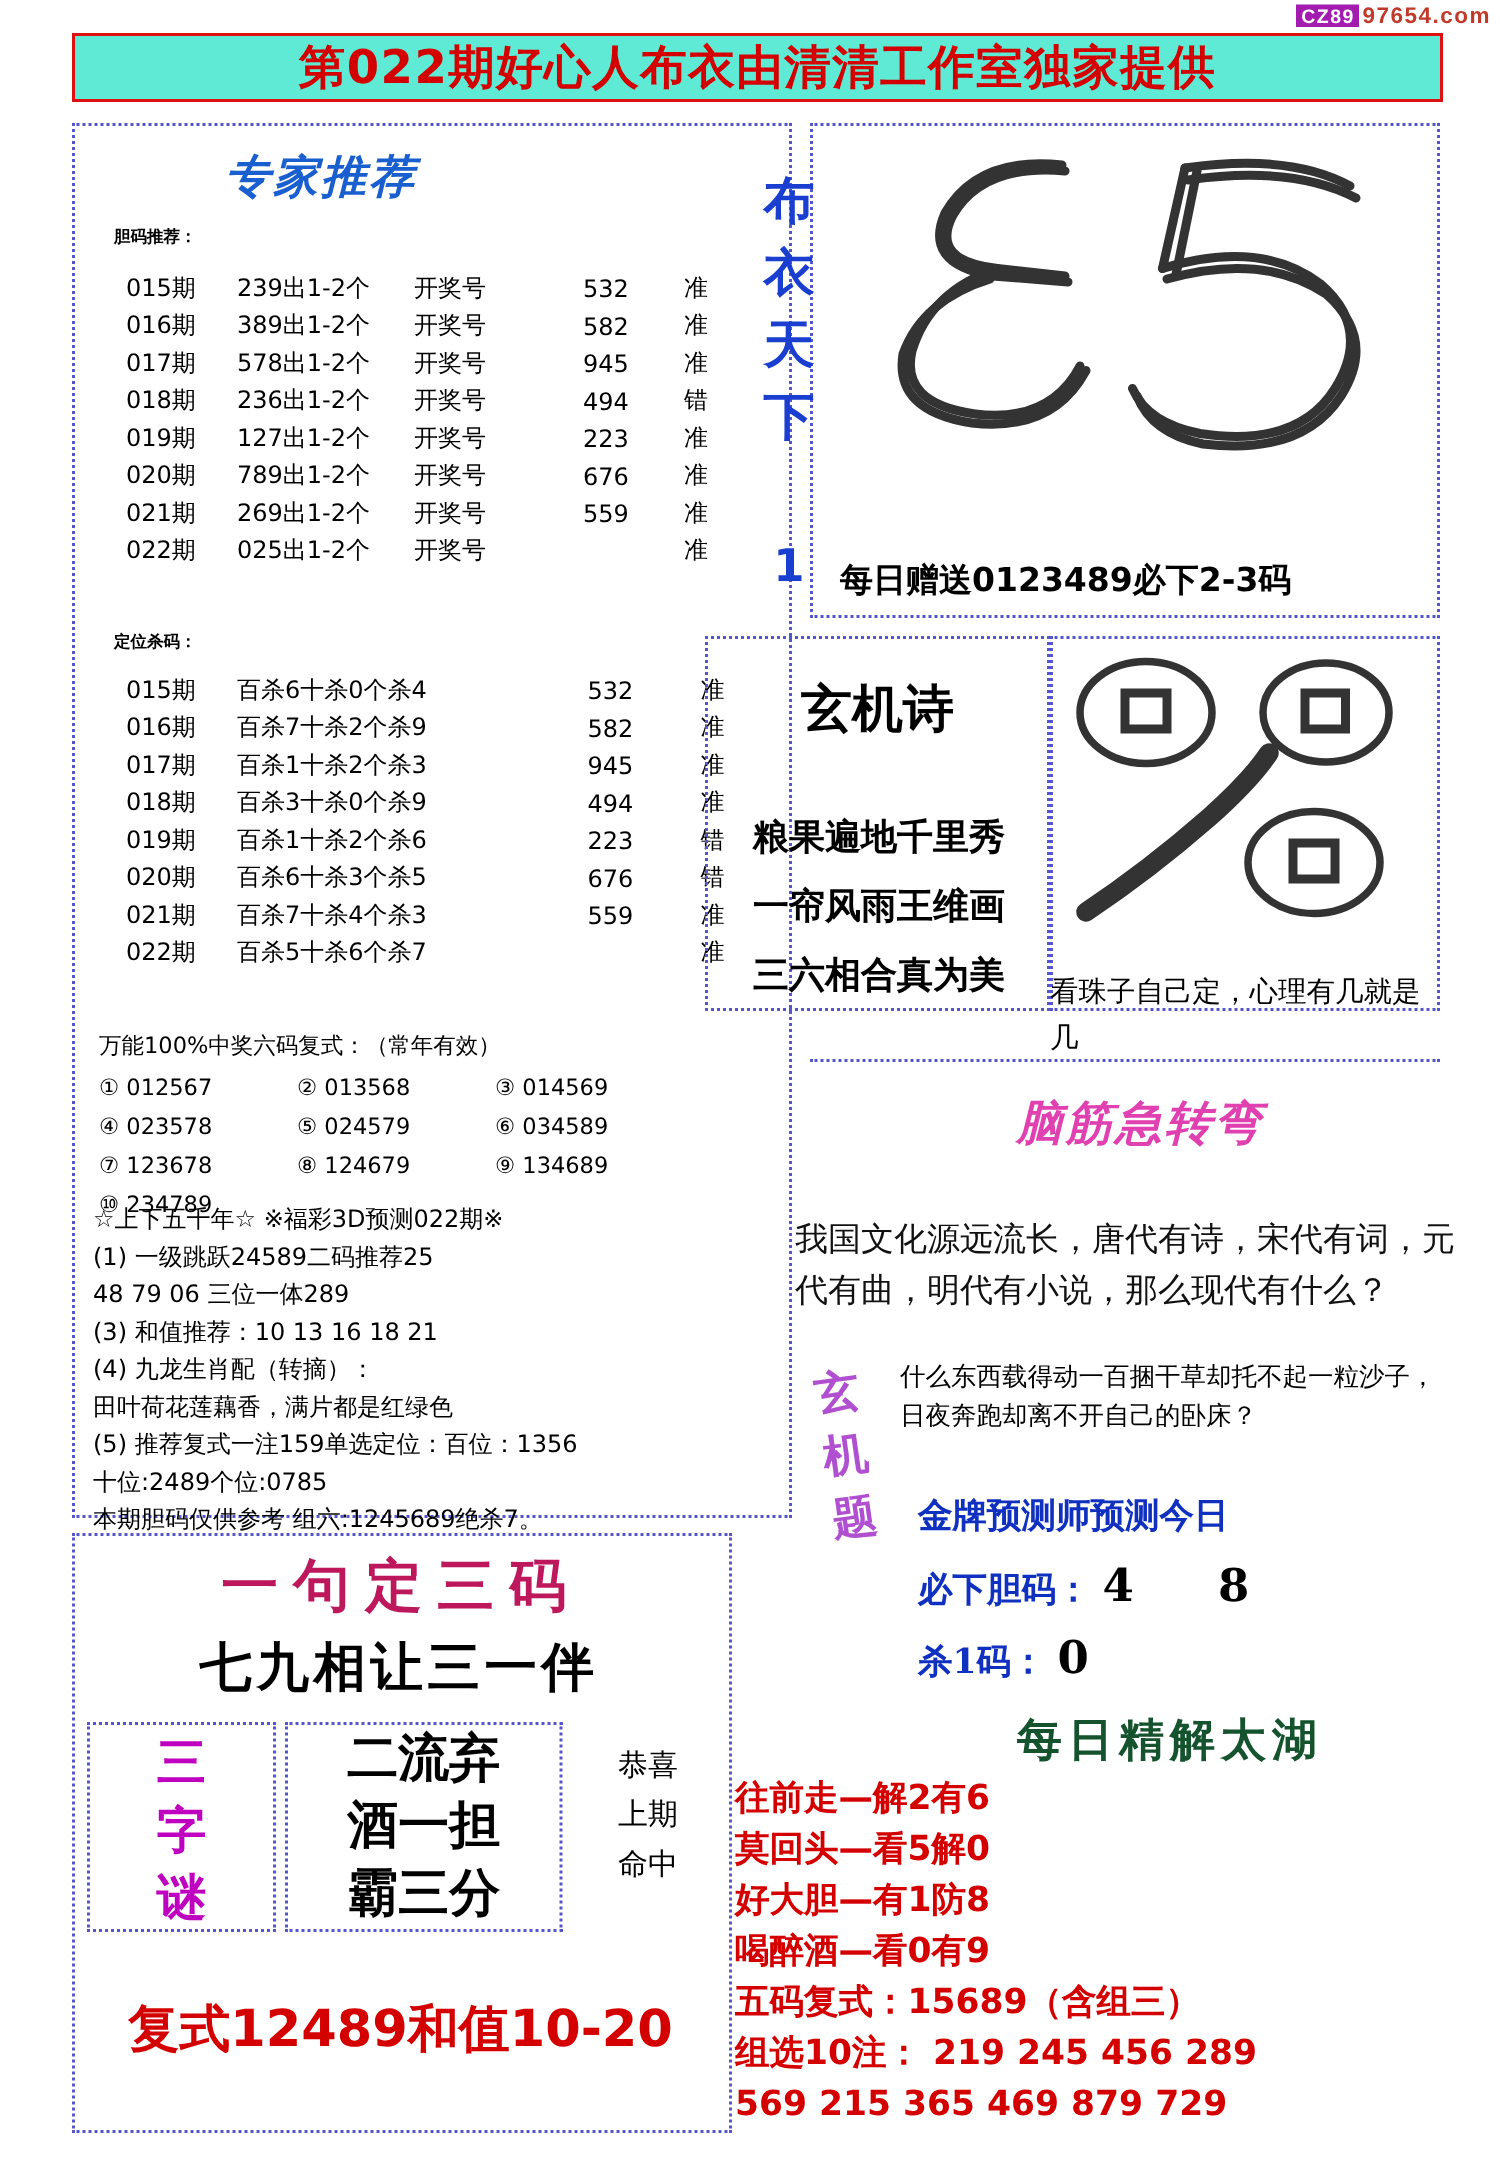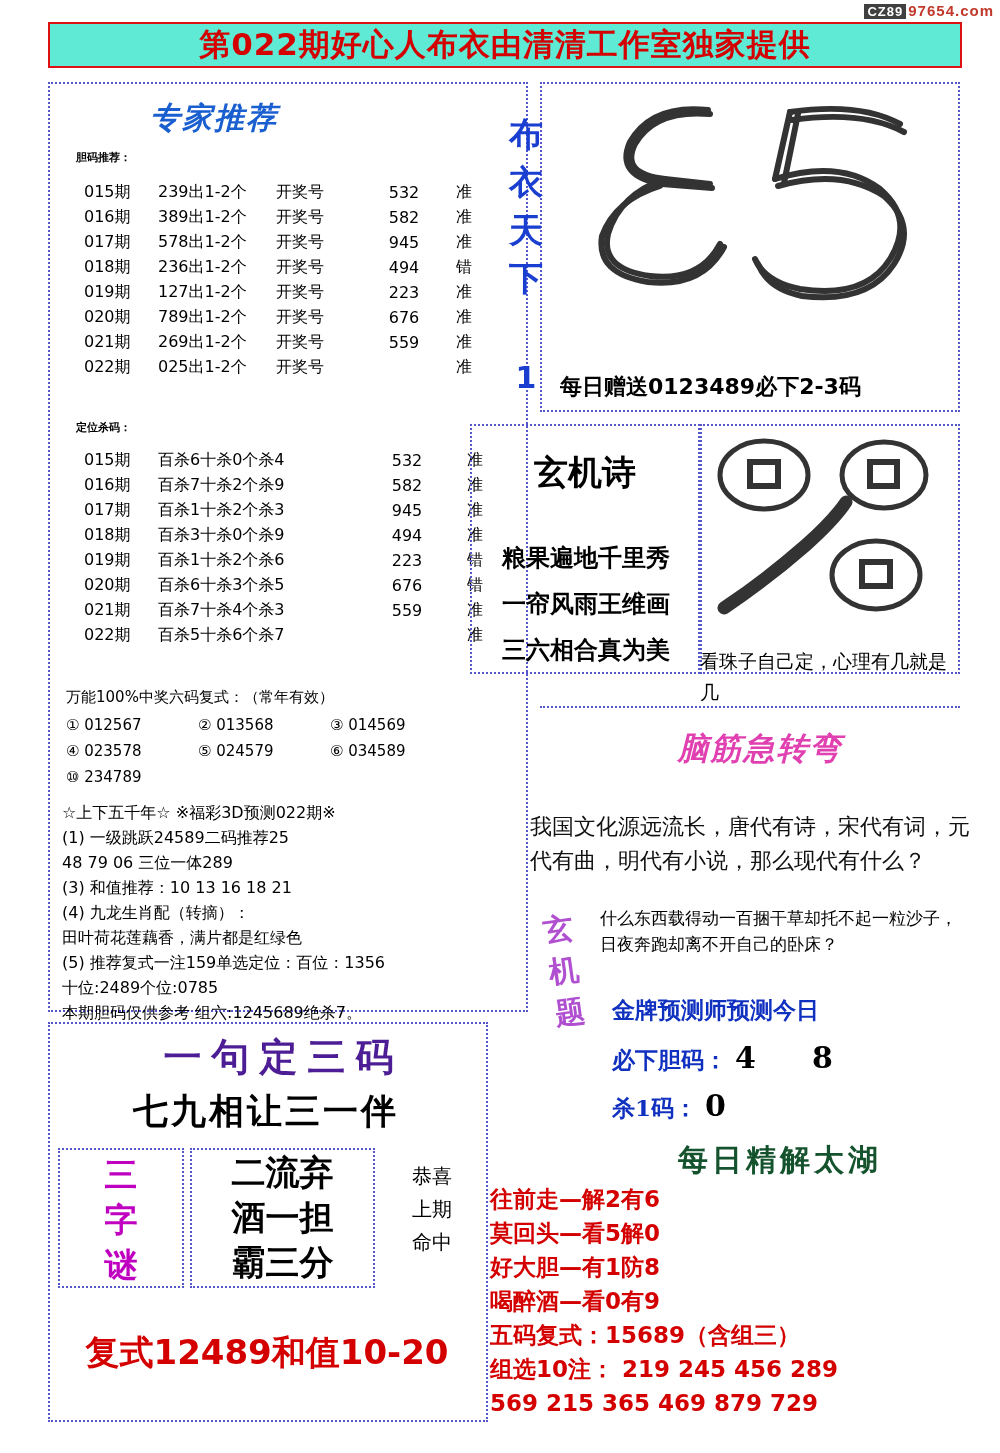--- a/index.html
+++ b/index.html
@@ -2,21 +2,21 @@
 <html><head>
 <meta charset="utf-8">
 <style>
   html,body{margin:0;padding:0;}
   body{
     width:1000px;height:1453px;position:relative;background:#ffffff;
     font-family:"Liberation Sans", sans-serif;color:#000;
     overflow:hidden;
   }
   .wm{position:absolute;top:2px;right:6px;font-size:15px;color:#c0392b;font-weight:bold;letter-spacing:1px;}
-  .wm .cz{background:#404040;color:#fff;padding:0 3px;margin-right:2px;font-size:13px;}
+  .wm .cz{background:#a21caf;color:#fff;padding:0 3px;margin-right:2px;font-size:13px;}
 
   
   .banner{
     position:absolute;left:48px;top:22px;width:910px;height:42px;
     border:2px solid #d11;background:#5eead4;
     display:flex;align-items:center;justify-content:center;
   }
   .banner span{
     font-family:"DejaVu Sans", sans-serif;
     font-weight:bold;font-size:31px;color:#d40000;white-space:nowrap;
@@ -54,23 +54,23 @@
 
   .fushi-title{position:absolute;left:66px;top:688px;font-size:15px;font-family:"DejaVu Sans",sans-serif;}
   .fushi-rows{position:absolute;left:66px;top:712px;font-size:15px;font-family:"DejaVu Sans",sans-serif;line-height:26px;}
   .fushi-rows div span{display:inline-block;width:132px;}
 
   .notes{position:absolute;left:62px;top:800px;width:450px;font-size:16px;line-height:25px;font-family:"DejaVu Sans",sans-serif;}
 
   
   #yiju-box{left:48px;top:1022px;width:440px;height:400px;}
   .yiju-title{
-    position:absolute;left:76px;top:1032px;width:415px;text-align:center;
+    position:absolute;left:60px;top:1032px;width:415px;text-align:center;
     font-family:"DejaVu Sans",sans-serif;font-size:38px;font-weight:bold;
-    color:#4c1d95;letter-spacing:10px;
+    color:#be185d;letter-spacing:10px;
   }
   .yiju-line{
     position:absolute;left:56px;top:1088px;width:420px;text-align:center;
     font-family:"DejaVu Serif",serif;font-size:35px;font-weight:bold;color:#000;letter-spacing:3px;
   }
   #sanzi-box{left:58px;top:1148px;width:126px;height:140px;}
   .sanzi-text{
     position:absolute;left:58px;top:1152px;width:126px;text-align:center;
     font-family:"DejaVu Serif",serif;font-size:33px;color:#c000c0;line-height:45px;font-weight:bold;
   }
@@ -290,20 +290,21 @@
         <td class="c2"></td>
         <td class="c3">准</td>
       </tr>
     </tbody>
   </table>
 
 <div class="fushi-title">万能100%中奖六码复式：（常年有效）</div>
 <div class="fushi-rows" id="fushi-rows">
     <div><span>① 012567</span><span>② 013568</span><span>③ 014569</span></div>
     <div><span>④ 023578</span><span>⑤ 024579</span><span>⑥ 034589</span></div>
+    <div><span>⑦ 123678</span><span>⑧ 124679</span><span>⑨ 134689</span></div>
     <div><span>⑩ 234789</span></div>
   </div>
 
 <div class="notes" id="notes">
     <div>☆上下五千年☆ ※福彩3D预测022期※</div>
     <div>(1) 一级跳跃24589二码推荐25</div>
     <div>48 79 06 三位一体289</div>
     <div>(3) 和值推荐：10 13 16 18 21</div>
     <div>(4) 九龙生肖配（转摘）：</div>
     <div>田叶荷花莲藕香，满片都是红绿色</div>

